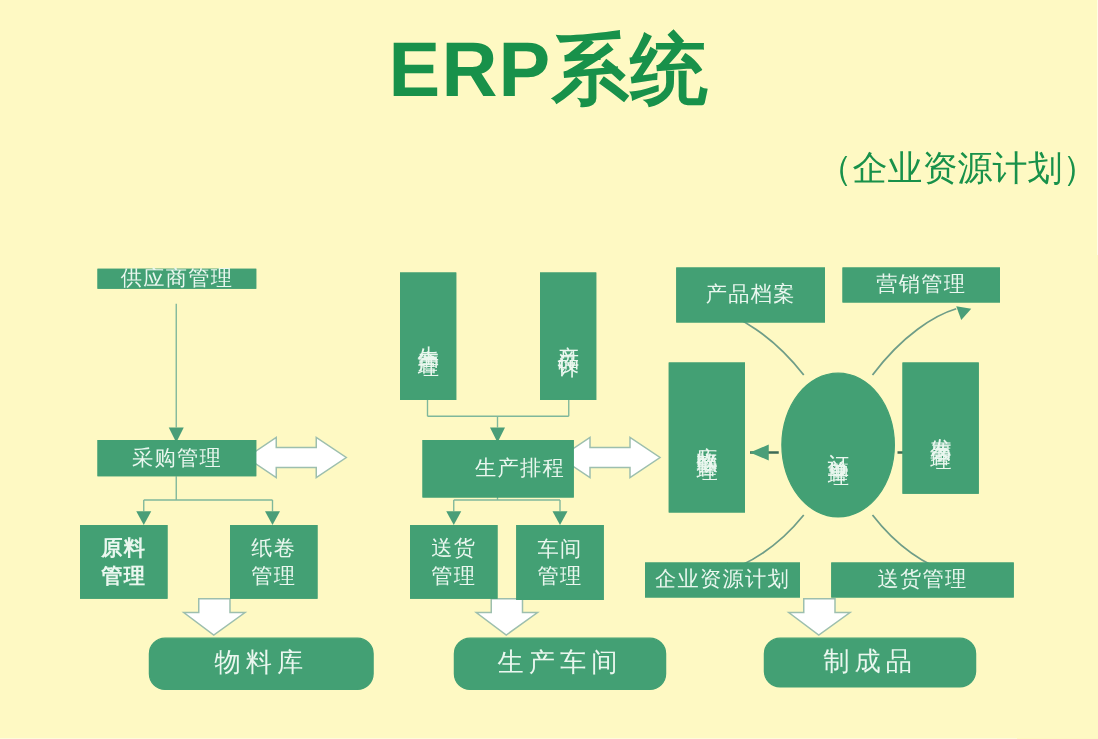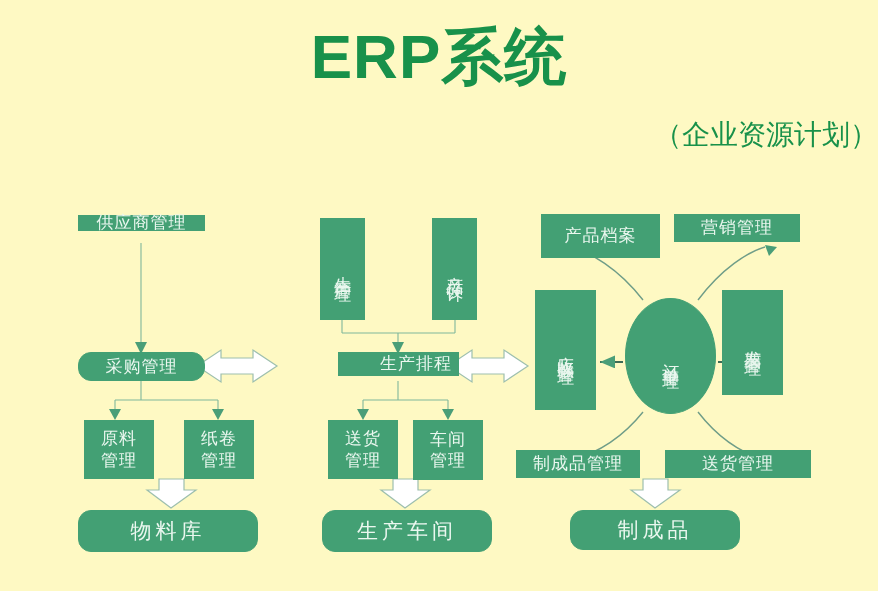--- a/index.html
+++ b/index.html
@@ -63,20 +63,21 @@
     font-size: 17px;
   }
   .node.two-line {
     letter-spacing: 1px;
     line-height: 1.25;
   }
   .node.pill {
     border-radius: 13px;
     font-size: 21px;
     letter-spacing: 4px;
+    margin-left: 41px;
   }
   .node.ellipse {
     border-radius: 50%;
     writing-mode: vertical-rl;
     text-orientation: upright;
     letter-spacing: 3px;
     font-size: 17px;
   }
   .svg-layer {
     position: absolute;
@@ -149,45 +150,45 @@
 
     <line x1="718" y1="362" x2="740" y2="362" stroke="#3d6b56" stroke-width="2" marker-end="url(#mk-solid)"></line>
 
     <polygon points="643,479 668,479 668,490 680,490 655,508 631,490 643,490" fill="#ffffff" stroke="#9dbfae" stroke-width="1.2"></polygon>
   </svg>
 
   <div class="node" style="left:78px; top:215px; width:127px; height:16px;">
     <span>供应商管理</span>
   </div>
 
-  <div class="node" style="left:78px; top:352px; width:127px; height:29px;border-radius:13px;">
+  <div class="node" style="left:78px; top:352px; width:127px; height:29px;">
     <span>采购管理</span>
   </div>
 
-  <div class="node two-line" style="left:84px; top:420px; width:70px; height:59px;">
+  <div class="node two-line" style="left:64px; top:420px; width:70px; height:59px;font-weight:bold;">
     <span style="display:block; width:2.6em;">原料管理</span>
   </div>
 
   <div class="node two-line" style="left:184px; top:420px; width:70px; height:59px;">
     <span style="display:block; width:2.6em;">纸卷管理</span>
   </div>
 
   <div class="node pill" style="left:78px; top:510px; width:180px; height:42px;">
     <span>物料库</span>
   </div>
 
   <div class="node vert" style="left:320px; top:218px; width:45px; height:102px;">
     <span>生产管理</span>
   </div>
 
   <div class="node vert" style="left:432px; top:218px; width:45px; height:102px;">
     <span>产品设计</span>
   </div>
 
-  <div class="node" style="left:338px; top:352px; width:121px; height:24px;padding-left:35px;">
+  <div class="node" style="left:338px; top:352px; width:121px; height:46px;padding-left:35px;">
     <span>生产排程</span>
   </div>
 
   <div class="node two-line" style="left:328px; top:420px; width:70px; height:59px;">
     <span style="display:block; width:2.6em;">送货管理</span>
   </div>
 
   <div class="node two-line" style="left:413px; top:420px; width:70px; height:60px;">
     <span style="display:block; width:2.6em;">车间管理</span>
   </div>
@@ -210,21 +211,21 @@
 
   <div class="node ellipse" style="left:625px; top:298px; width:91px; height:116px;">
     <span>订单管理</span>
   </div>
 
   <div class="node vert" style="left:722px; top:290px; width:61px; height:105px;">
     <span>发票管理</span>
   </div>
 
   <div class="node" style="left:516px; top:450px; width:124px; height:28px;">
-    <span>制成品管理</span>
+    <span>企业资源计划</span>
   </div>
 
   <div class="node" style="left:665px; top:450px; width:146px; height:28px;">
     <span>送货管理</span>
   </div>
 
   <div class="node pill" style="left:570px; top:510px; width:170px; height:40px;">
     <span>制成品</span>
   </div>
 

